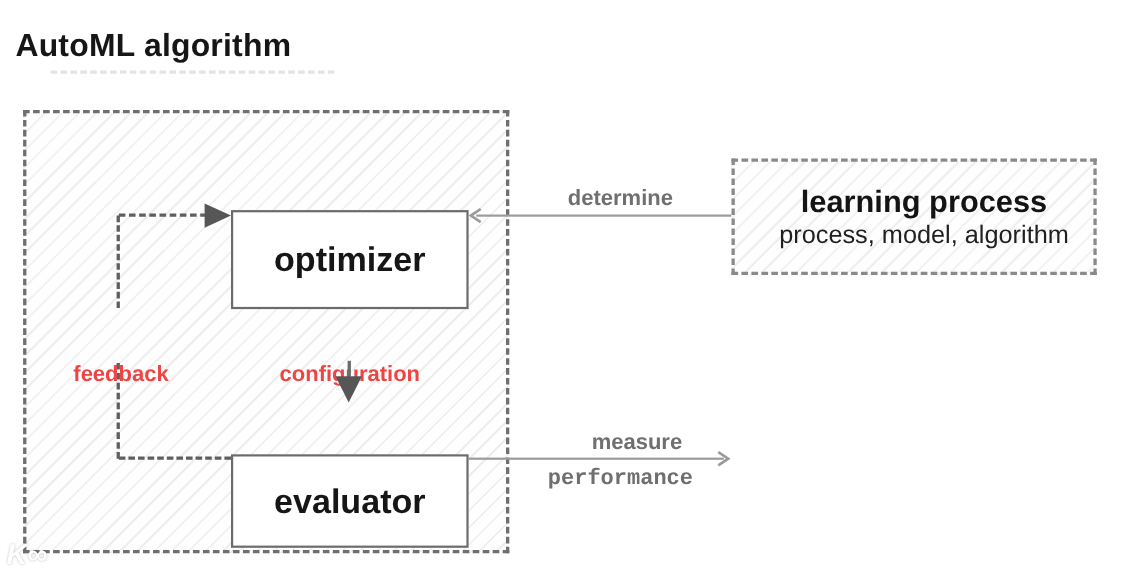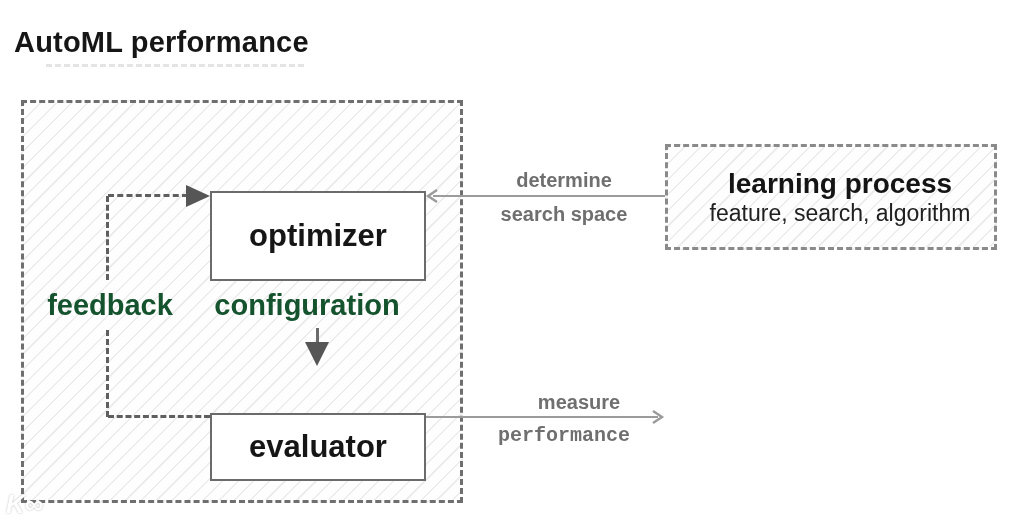--- a/index.html
+++ b/index.html
@@ -34,38 +34,38 @@
     border:3px dashed #6f6f6f;box-sizing:border-box;
   }
 
   
   .node{
     background:#ffffff;border:2px solid #6b6b6b;box-sizing:border-box;
     display:flex;align-items:center;justify-content:center;
     font-size:31px;font-weight:700;color:#161616;margin-top:40px;
   }
   .optimizer-node{left:210px;top:151px;width:216px;height:90px;}
-  .evaluator-node{left:210px;top:373px;width:216px;height:68px;}
+  .evaluator-node{left:210px;top:373px;width:216px;height:85px;}
 
   
   .ext-node{
     border:3px dashed #8a8a8a;box-sizing:border-box;
     display:flex;flex-direction:column;align-items:center;justify-content:center;padding-left:18px;
   }
   .lp-node{left:665px;top:144px;width:332px;height:106px;}
   .lt-node{left:665px;top:366px;width:332px;height:102px;}
   .ext-title{font-size:28px;font-weight:700;color:#141414;line-height:32px;}
   .ext-subtitle{font-size:23px;font-weight:400;color:#202020;line-height:27px;}
 
   
   .inner-label{
-    font-size:29px;font-weight:700;color:#14532d;text-align:center;
+    font-size:20px;font-weight:700;color:#ef4444;text-align:center;margin-top:40px;
   }
   .feedback-label{left:40px;top:289px;width:140px;}
-  .configuration-label{left:212px;top:289px;width:190px;}
+  .configuration-label{left:223px;top:289px;width:190px;}
 
   
   .edge-label{
     width:230px;text-align:center;
     font-size:20px;font-weight:700;color:#6f6f6f;line-height:28px;
   }
   .det-label1{left:449px;top:166px;}
   .det-label2{left:449px;top:200px;}
   .mea-label1{left:464px;top:388px;}
   .mea-label2{left:449px;top:422px;font-family:Liberation Mono, monospace;}
@@ -108,21 +108,21 @@
     user-select:none;
   }
   .watermark-logo{font-size:26px;font-weight:700;font-style:italic;}
   .watermark-text{font-size:25px;font-weight:700;letter-spacing:3px;}
 </style>
 </head>
 <body>
 
 <div id="canvas">
 
-  <div class="abs page-title">AutoML performance</div>
+  <div class="abs page-title">AutoML algorithm</div>
   <div class="abs title-underline"></div>
 
   <div class="abs controller-box hatch"></div>
 
   <div class="abs dashline-v fb-v-top"></div>
   <div class="abs dashline-v fb-v-bottom"></div>
   <div class="abs dashline-h fb-h-top"></div>
   <div class="abs dashline-h fb-h-bottom"></div>
   <div class="abs fb-arrowhead"></div>
   <div class="abs inner-label feedback-label">feedback</div>
@@ -137,32 +137,31 @@
   </div>
   <div class="abs node evaluator-node">
     <span>evaluator</span>
   </div>
 
   <div class="abs thinline det-line"></div>
   <svg class="abs chevron det-chevron" viewBox="0 0 18 18">
     <polyline points="13,3 4,9 13,15" fill="none" stroke="#9b9b9b" stroke-width="2.4"></polyline>
   </svg>
   <div class="abs edge-label det-label1">determine</div>
-  <div class="abs edge-label det-label2">search space</div>
 
   <div class="abs thinline mea-line"></div>
   <svg class="abs chevron mea-chevron" viewBox="0 0 18 18">
     <polyline points="5,3 14,9 5,15" fill="none" stroke="#9b9b9b" stroke-width="2.4"></polyline>
   </svg>
   <div class="abs edge-label mea-label1">measure</div>
   <div class="abs edge-label mea-label2">performance</div>
 
   <div class="abs ext-node hatch lp-node">
     <div class="ext-title">learning process</div>
-    <div class="ext-subtitle">feature, search, algorithm</div>
+    <div class="ext-subtitle">process, model, algorithm</div>
   </div>
 
 
   <div class="abs watermark">
     <span class="watermark-logo">K∞</span>
   </div>
 
 </div>
 
 </body></html>

